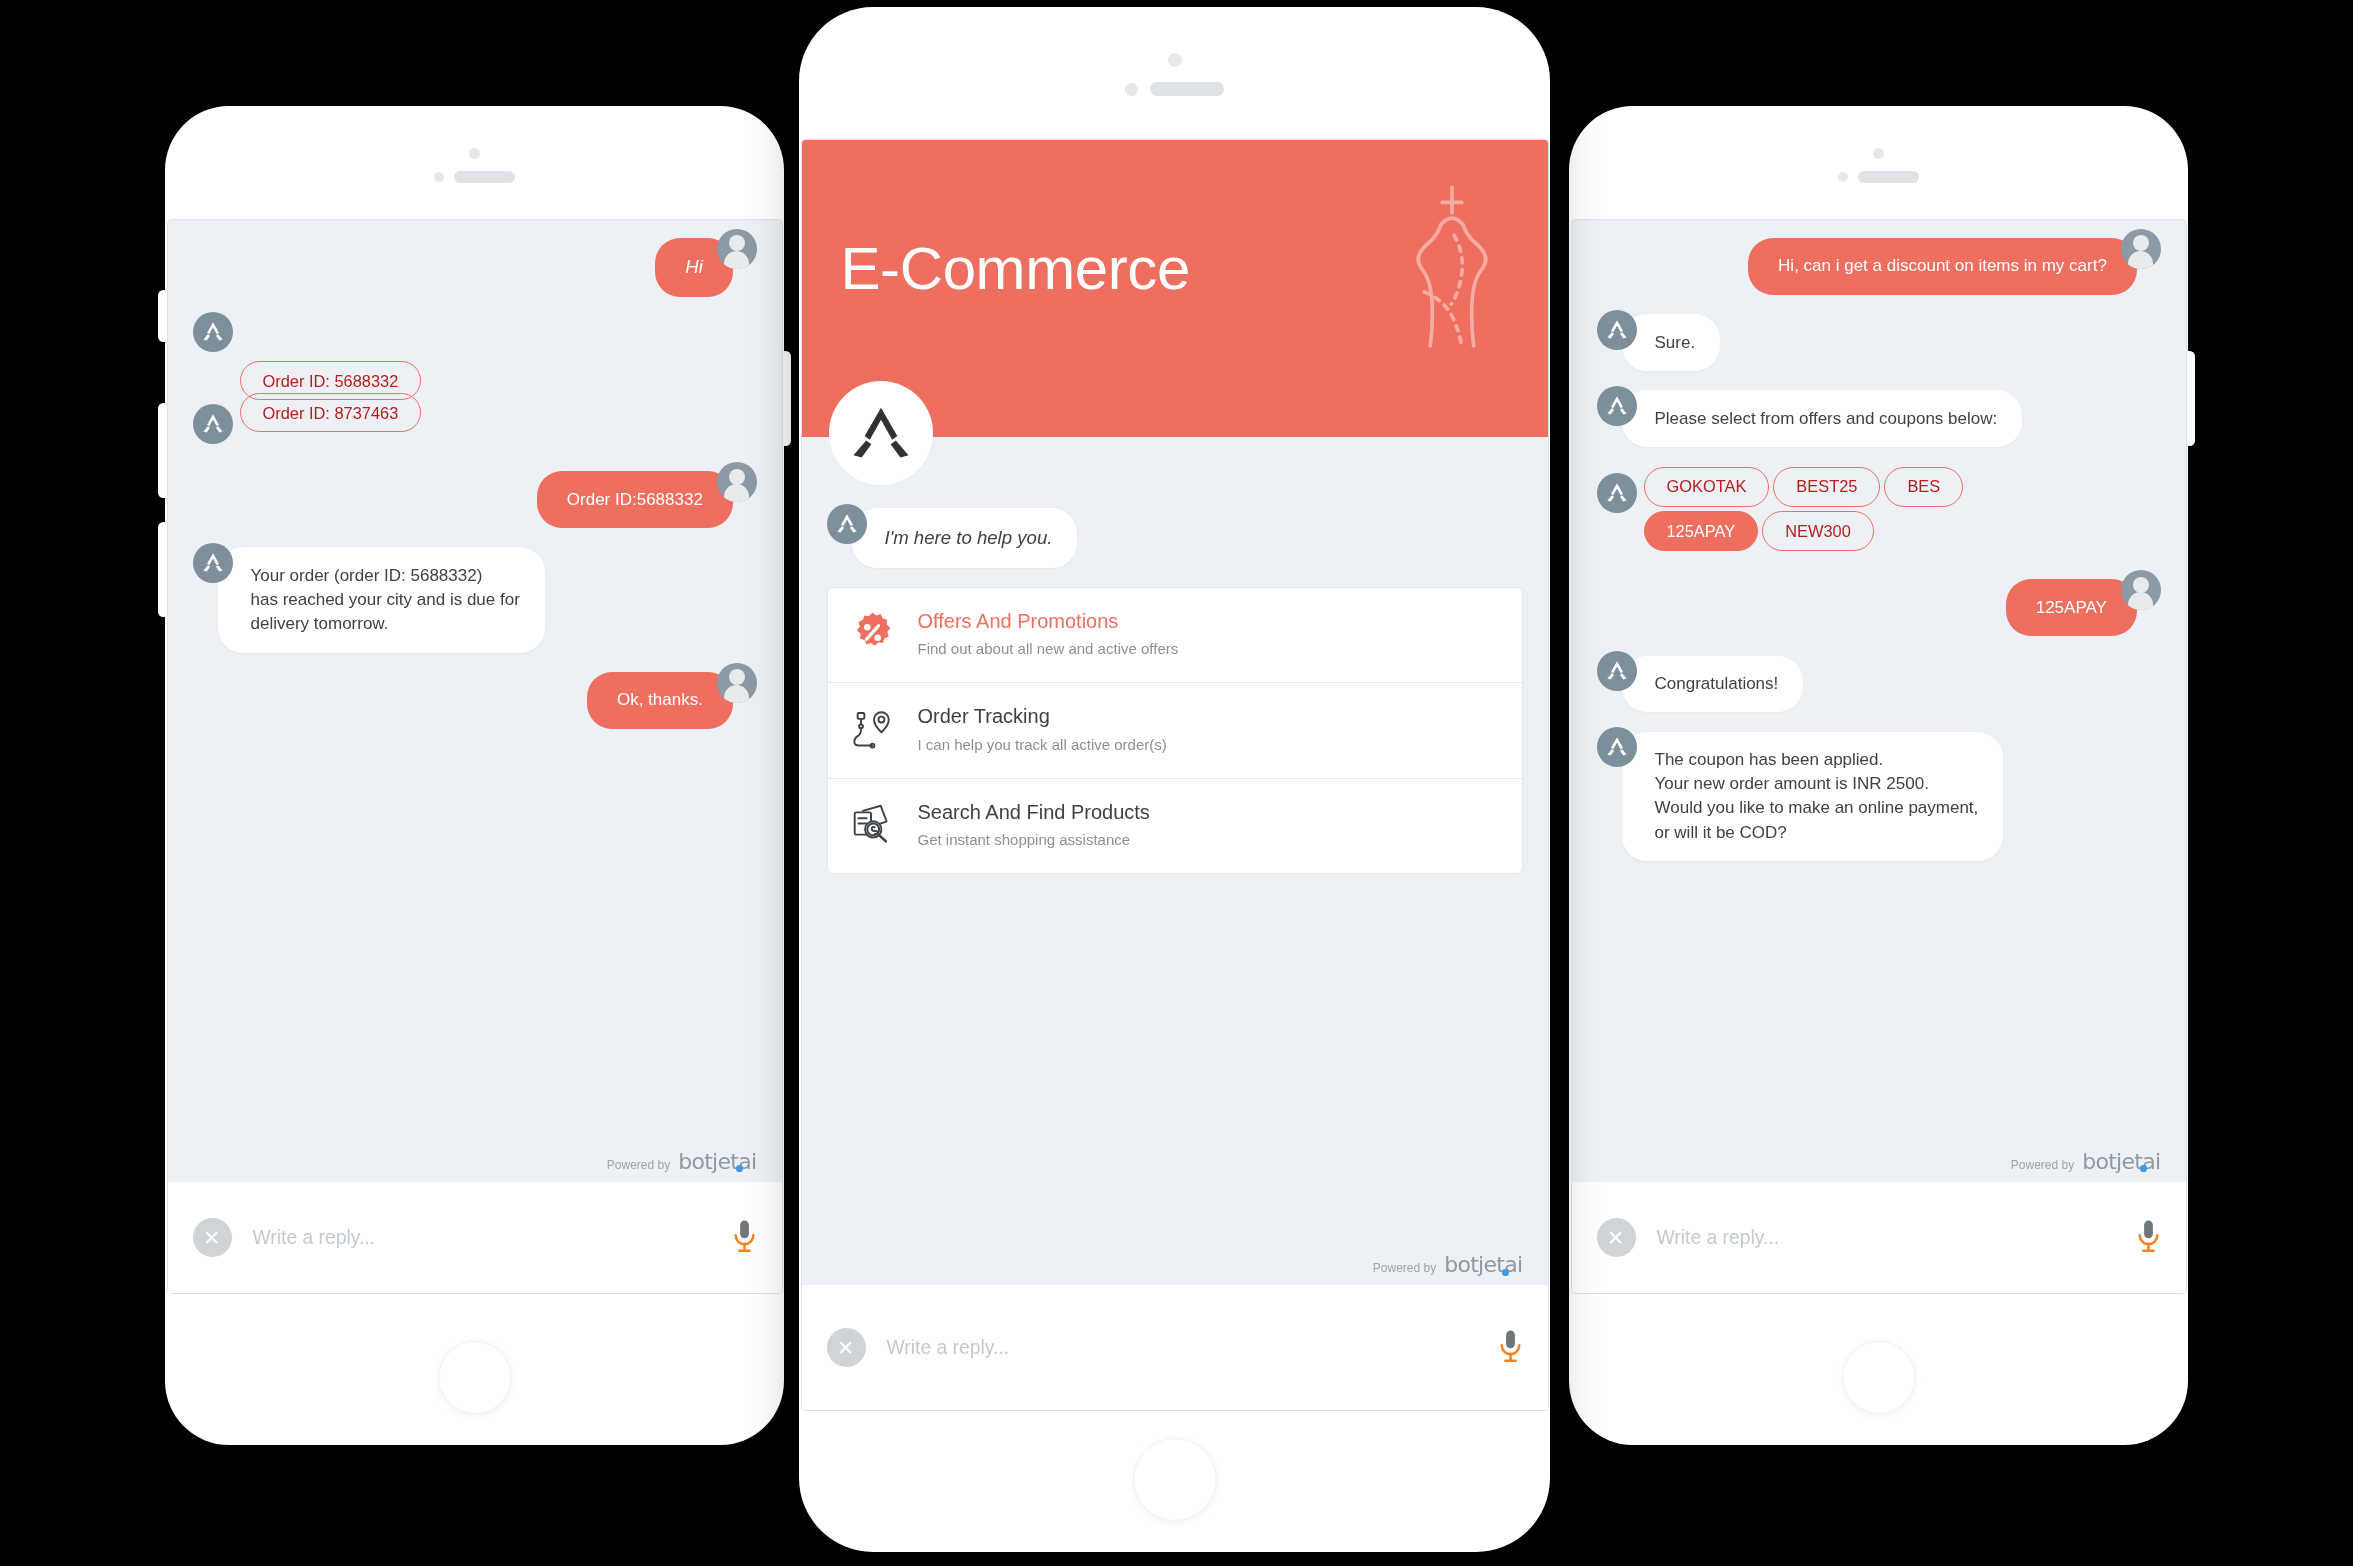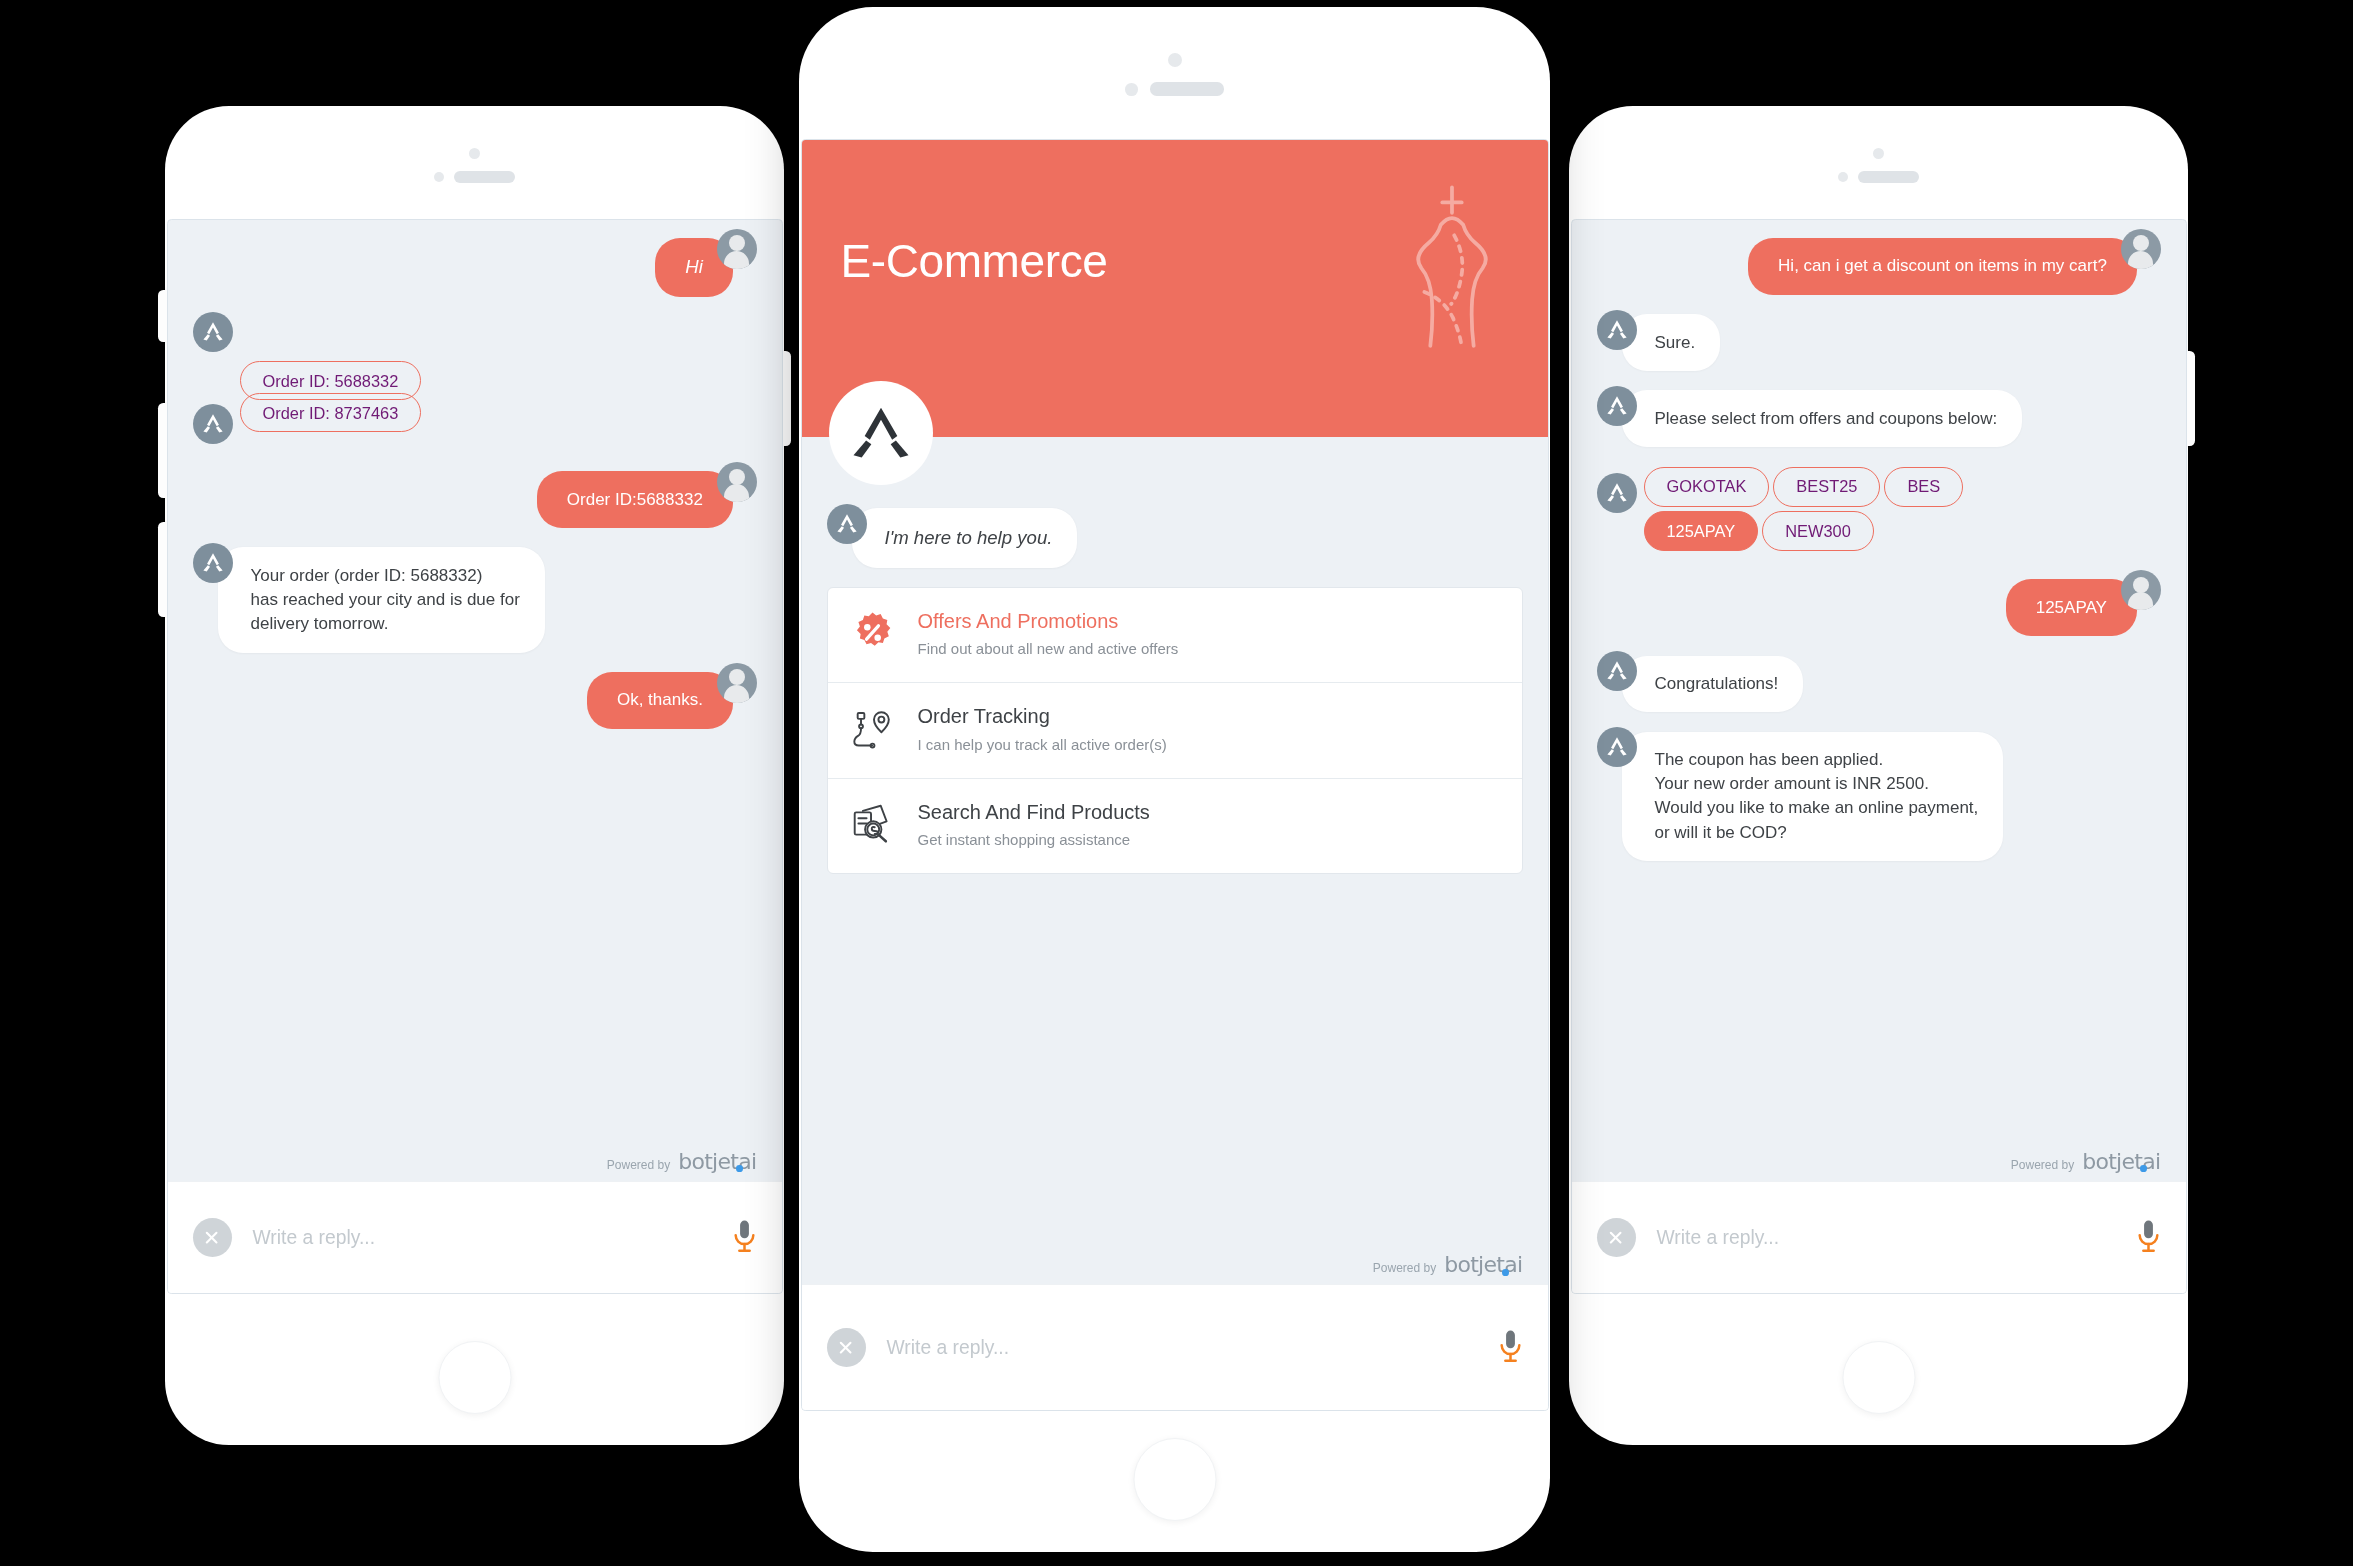--- a/index.html
+++ b/index.html
@@ -96,21 +96,21 @@
   .bubble { border-radius: 25px; line-height: 1.42; }
   .bubble.bot { background: #ffffff; color: #3e4246; padding: 16.4px 25px 16.4px 33px;
                 box-shadow: 0 0.7px 2.2px rgba(0,0,0,.04); }
   .bubble.user { background: #ee6f5f; color: #ffffff; padding: 16.4px 30px; }
   .f23 { font-size: 17px; }
   .f25 { font-size: 18.6px; font-style: italic; }
 
   
   .chips { display: flex; flex-wrap: wrap; gap: 4px; }
   .chip { border: 1.5px solid #ee6f5f; border-radius: 24px; padding: 9.7px 22px;
-          font-size: 16.4px; color: #701a75; background: transparent;
+          font-size: 16.4px; color: #b91c1c; background: transparent;
           white-space: nowrap; }
   .chip.filled { background: #ee6f5f; border-color: #ee6f5f; color: #ffffff; }
   .chips-stack { display: flex; flex-direction: column; gap: 13.4px; padding-left: 22px; }
 
   
   .powered { position: absolute; right: 25px; bottom: 7.4px; display: flex;
              align-items: baseline; gap: 8px; }
   .powered .pb { font-size: 12px; color: #9aa5ae; }
   .powered .logo { font-size: 22px; color: #8e99a3; letter-spacing: -0.7px;
                    position: relative; font-family: "DejaVu Sans", sans-serif; }
@@ -125,21 +125,21 @@
   .close-btn { width: 39px; height: 39px; border-radius: 50%; background: #cfd4d8;
                display: flex; align-items: center; justify-content: center;
                flex: 0 0 auto; }
   .close-btn svg { width: 19.3px; height: 19.3px; }
   .reply-ph { flex: 1; margin-left: 21px; font-size: 19.3px; color: #c3c9ce; }
   .mic { width: 25px; height: 39px; position: relative; flex: 0 0 auto; }
 
   
   .hdr { position: relative; background: #ee6f5f; height: 297px; flex: 0 0 auto; }
   .hdr h1 { position: absolute; left: 39px; top: 94px; color: #ffffff;
-            font-size: 46px; font-weight: 400; letter-spacing: -0.4px; }
+            font-size: 60px; font-weight: 400; letter-spacing: -0.4px; }
   .mannequin { position: absolute; right: 40px; top: 43px; width: 112px; height: 164px;
                opacity: .42; }
   .hero-av { position: absolute; left: 27px; bottom: -48px; width: 104px; height: 104px;
              border-radius: 50%; background: #ffffff; z-index: 4; }
   .hero-av svg { position: absolute; inset: 0; width: 100%; height: 100%; }
 
   .center-body { flex: 1; position: relative; background: #edf1f5;
                  padding: 71px 25px 0 25px; overflow: hidden; border-radius: 6px; }
 
   

